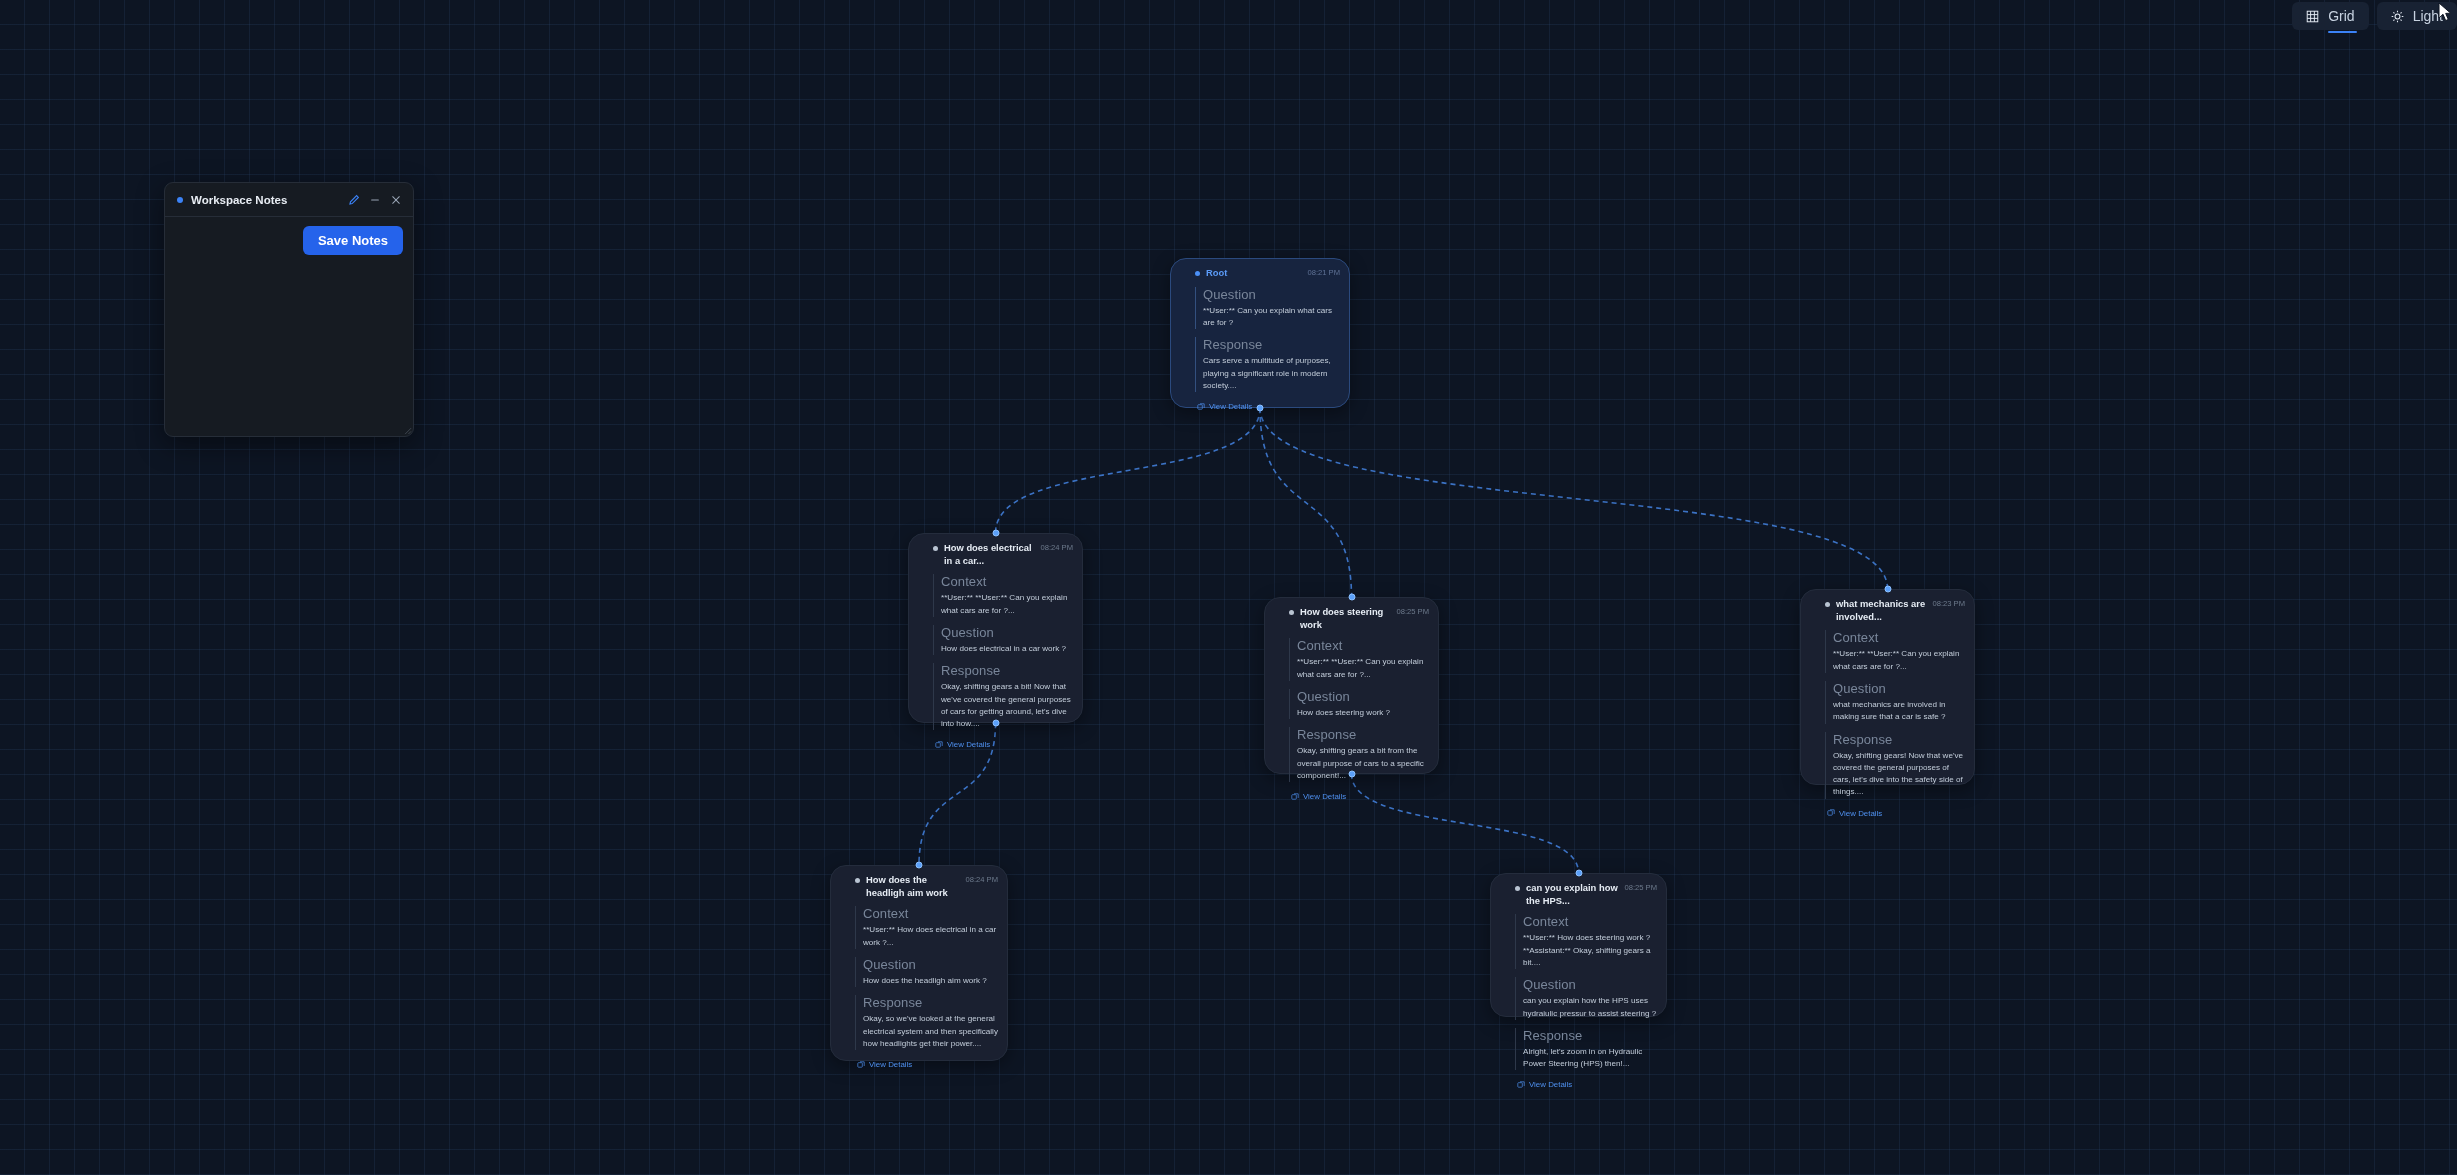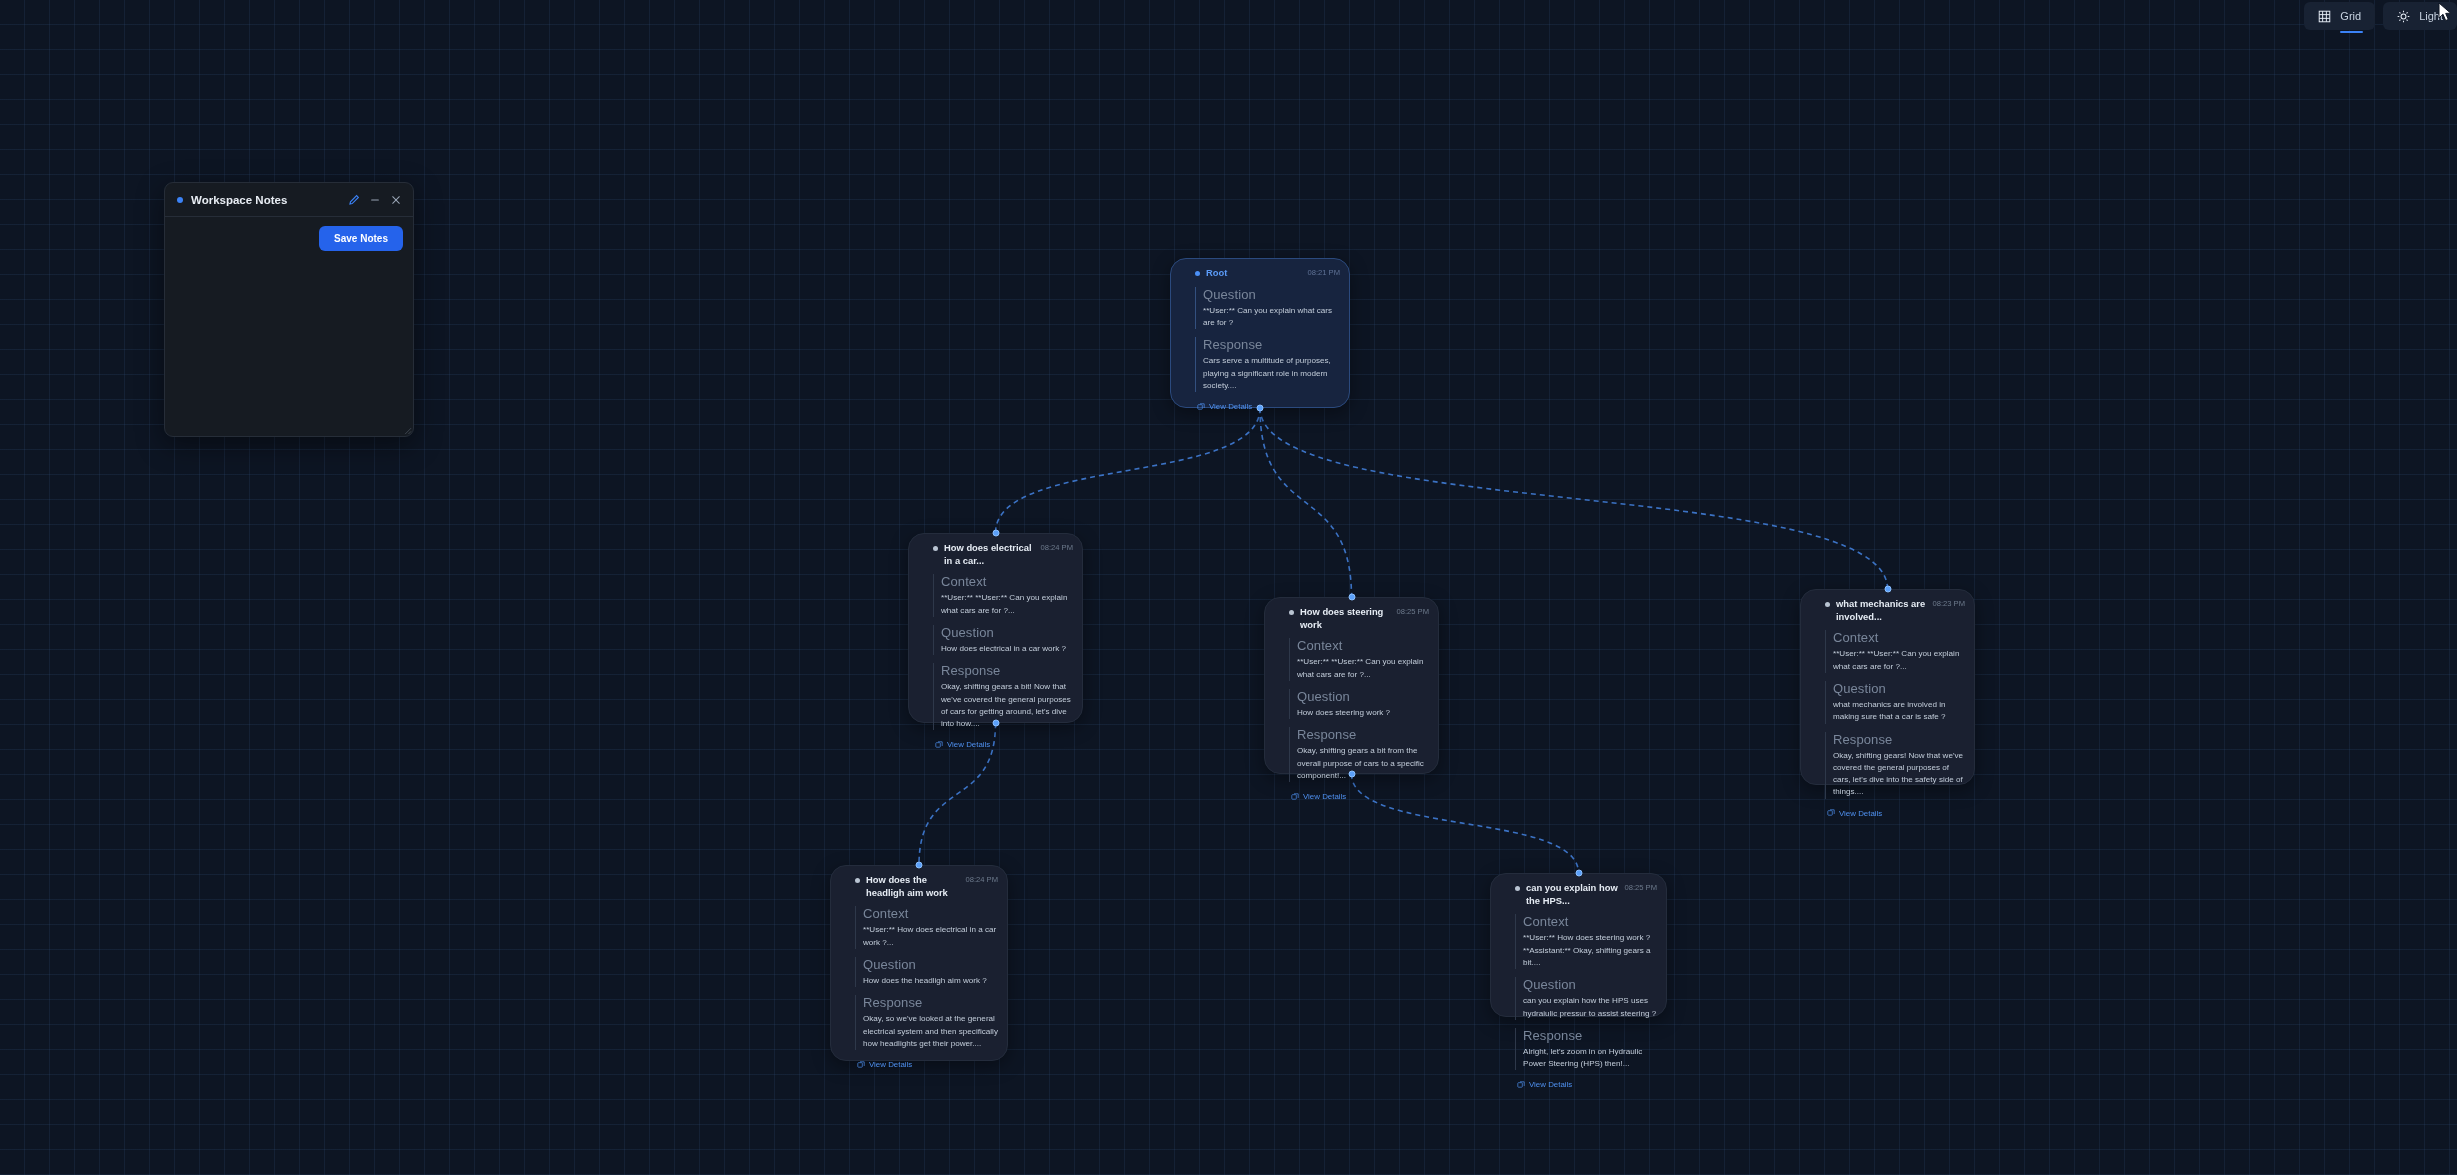--- a/index.html
+++ b/index.html
@@ -48,21 +48,21 @@
   .tool-btn {
     display: flex;
     align-items: center;
     gap: 9px;
     height: 28px;
     padding: 0 14px;
     background: #182233;
     border: none;
     border-radius: 6px;
     color: #c7d2e0;
-    font-size: 11px;
+    font-size: 14px;
     font-family: "Liberation Sans", sans-serif;
     cursor: pointer;
     position: relative;
   }
   .tool-btn.active::after {
     content: "";
     position: absolute;
     left: 36px; right: 12px; bottom: -3px;
     height: 2px;
     background: #3b82f6;
@@ -129,21 +129,21 @@
     flex: 0 0 auto;
     padding: 9px 10px 10px 10px;
     display: flex;
     justify-content: flex-end;
   }
   .save-btn {
     background: #2563eb;
     color: #ffffff;
     border: none;
     border-radius: 6px;
-    font-size: 10px;
+    font-size: 13px;
     font-weight: bold;
     font-family: "Liberation Sans", sans-serif;
     padding: 7px 15px;
     cursor: pointer;
   }
   .resize-grip {
     position: absolute;
     right: 1px; bottom: 1px;
     width: 11px; height: 11px;
     cursor: nwse-resize;

